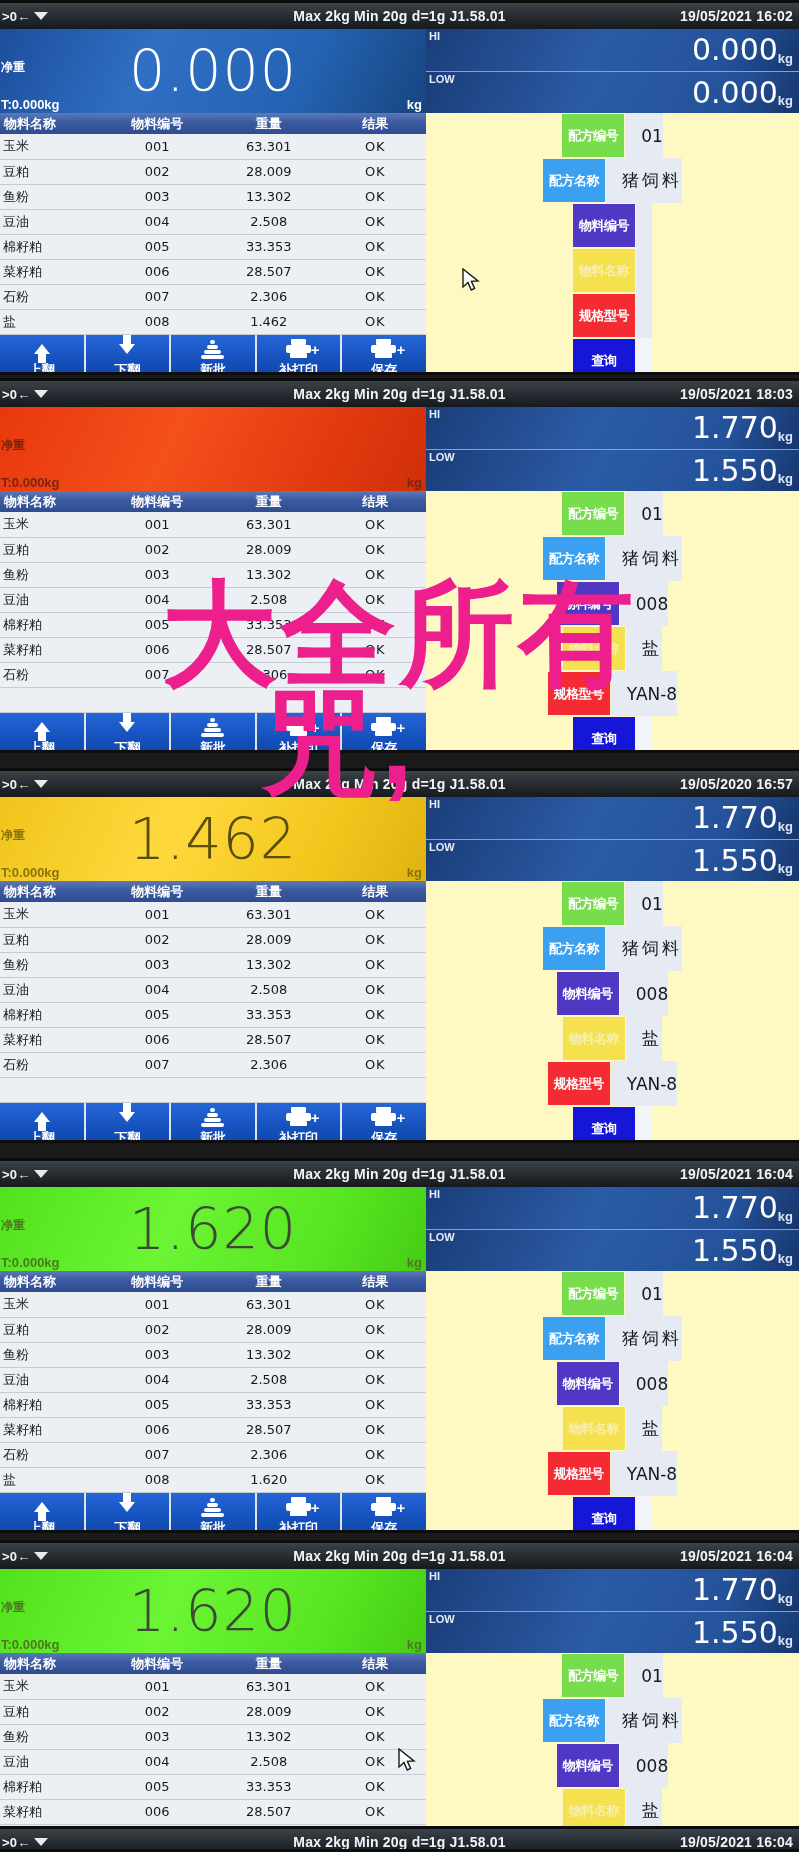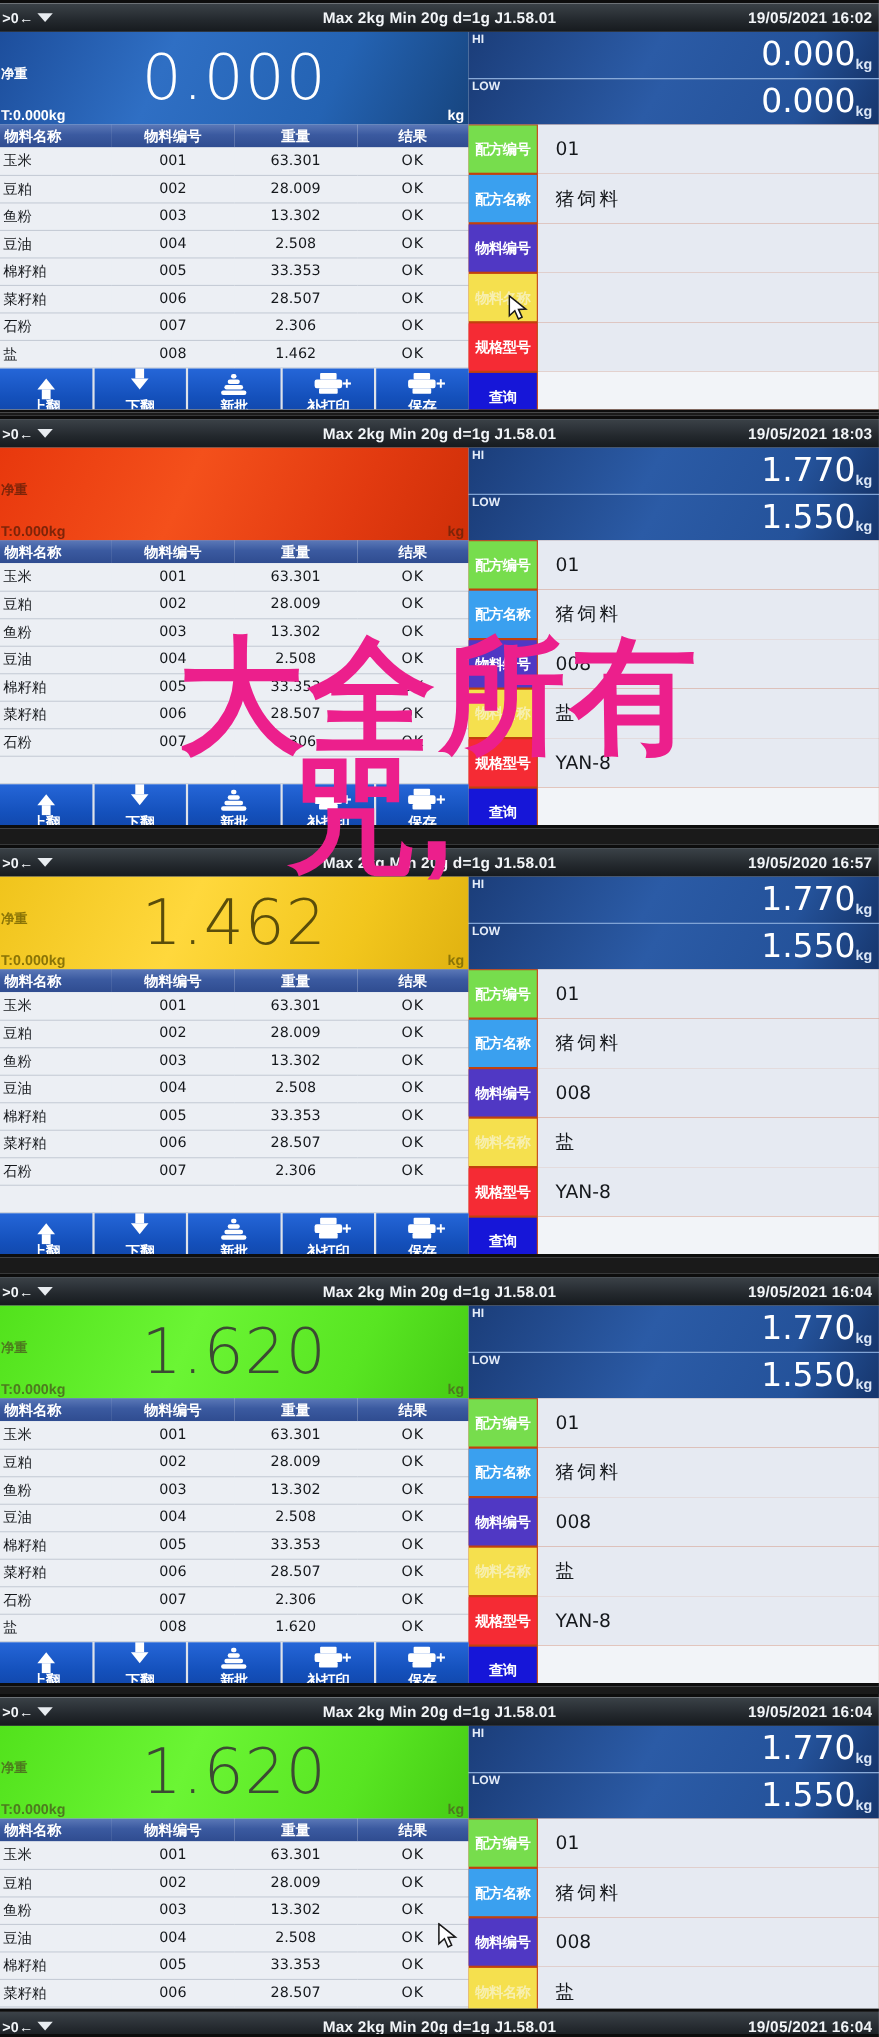--- a/index.html
+++ b/index.html
@@ -117,21 +117,21 @@
   .arrowdn::after { content:""; position:absolute; left:-4px; top:-19px; width:8px; height:9px; background:#fff; }
   .stackico { display:flex; flex-direction:column; align-items:center; gap:1px; }
   .stackico i { display:block; height:4px; border-radius:3px; background:#fff; }
   .printerico { position:relative; width:26px; height:20px; }
   .printerico .ptop { position:absolute; left:5px; top:0; width:15px; height:6px; background:#fff; border-radius:1px; }
   .printerico .pbody { position:absolute; left:0; top:6px; width:25px; height:8px; background:#fff; border-radius:2px; }
   .printerico .pout { position:absolute; left:4px; top:14px; width:17px; height:5px; background:#fff; border-radius:1px; }
   .plus { position:absolute; right:-8px; top:2px; color:#fff; font-size:15px; font-weight:700; }
 
   
-  .fields { flex:1; display:flex; flex-direction:column; background:#c2410c; }
+  .fields { flex:1; display:flex; flex-direction:column; background:#fef9c3;align-items:center; }
   .frow { display:flex; height:45px; align-items:stretch; }
   .flabel {
     flex:0 0 62px; display:flex; align-items:center; justify-content:center;
     font-size:13px; font-weight:700; color:#ffffff; letter-spacing:-.5px;
     margin:1px 1px 1px 0;
   }
   .fvalue { flex:1; display:flex; align-items:center; padding-left:16px;
             font-size:17px; color:#15181c; background:#e6eaf2;
             font-family:"DejaVu Sans",sans-serif; }
   .fvalue.cn { font-family:"Liberation Sans",sans-serif; letter-spacing:3px; }

